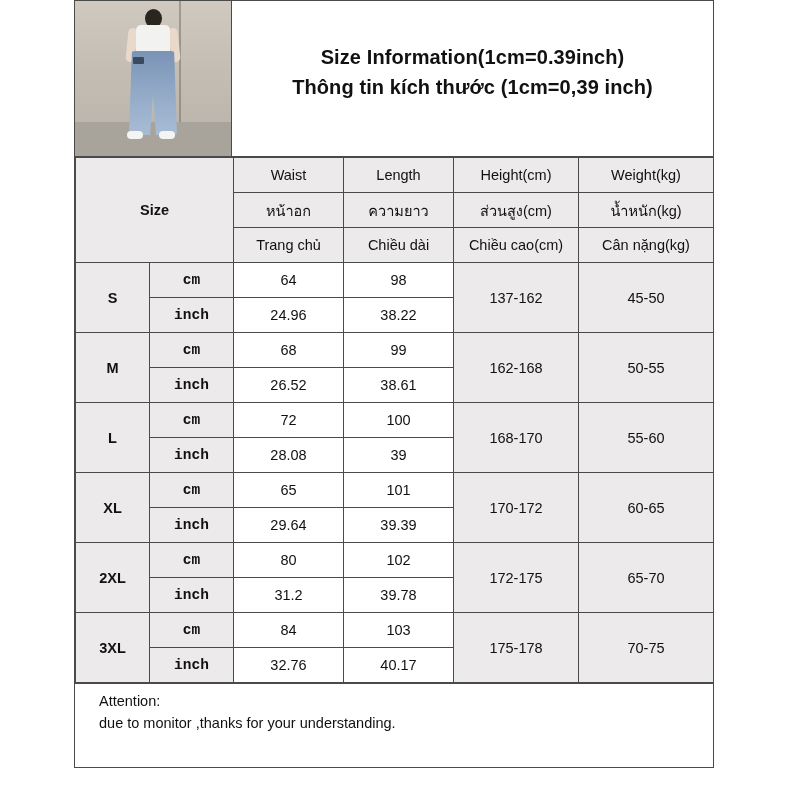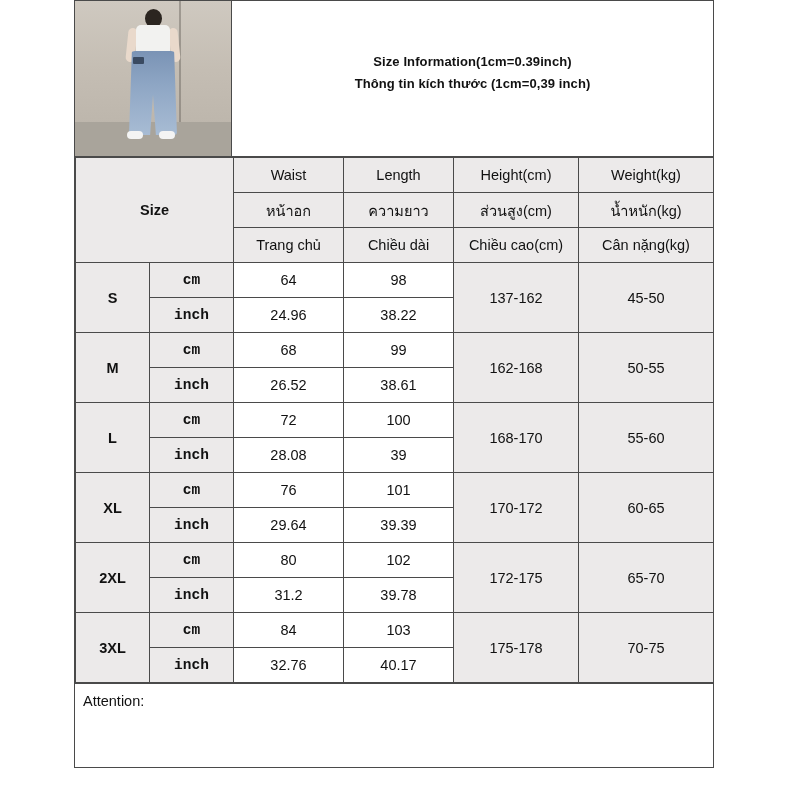--- a/index.html
+++ b/index.html
@@ -129,21 +129,21 @@
     display: flex;
     flex-direction: column;
     align-items: center;
     justify-content: center;
     gap: 7px;
     padding: 0 10px 12px 10px;
     box-sizing: border-box;
   }
   .header-title div {
     font-weight: bold;
-    font-size: 13px;
+    font-size: 20px;
     letter-spacing: .1px;
     text-align: center;
     color: #111;
   }
   
   table.size-table {
     border-collapse: collapse;
     width: 100%;
     table-layout: fixed;
   }
@@ -179,21 +179,21 @@
   
   .attention {
     flex: 1;
     border-top: 1px solid #4a4a4a;
     padding: 7px 10px 0 8px;
     box-sizing: border-box;
     font-size: 14.5px;
     line-height: 1.45;
     color: #111;
   }
-  .attention .line { margin: 0 0 1px 0; }
+  .attention .line { margin: 0 0 1px 16px; }
 </style>
 </head>
 <body>
 
 <div class="page">
   <div class="chart">
 
     <div class="header">
       <div class="header-photo">
         <div class="photo-bg"></div>
@@ -285,21 +285,21 @@
         </tr>
         <tr>
           <td class="shaded unit-cell">inch</td>
           <td>28.08</td>
           <td>39</td>
         </tr>
 
         <tr>
           <td class="shaded size-label" rowspan="2">XL</td>
           <td class="shaded unit-cell">cm</td>
-          <td>76</td>
+          <td>65</td>
           <td>101</td>
           <td class="shaded" rowspan="2">170-172</td>
           <td class="shaded" rowspan="2">60-65</td>
         </tr>
         <tr>
           <td class="shaded unit-cell">inch</td>
           <td>29.64</td>
           <td>39.39</td>
         </tr>
 
@@ -328,16 +328,17 @@
         <tr>
           <td class="shaded unit-cell">inch</td>
           <td>32.76</td>
           <td>40.17</td>
         </tr>
       </tbody>
     </table>
 
     <div class="attention">
       <p class="line">Attention:</p>
+      <p class="line">due to monitor ,thanks for your understanding.</p>
     </div>
 
   </div>
 </div>
 
 </body></html>

